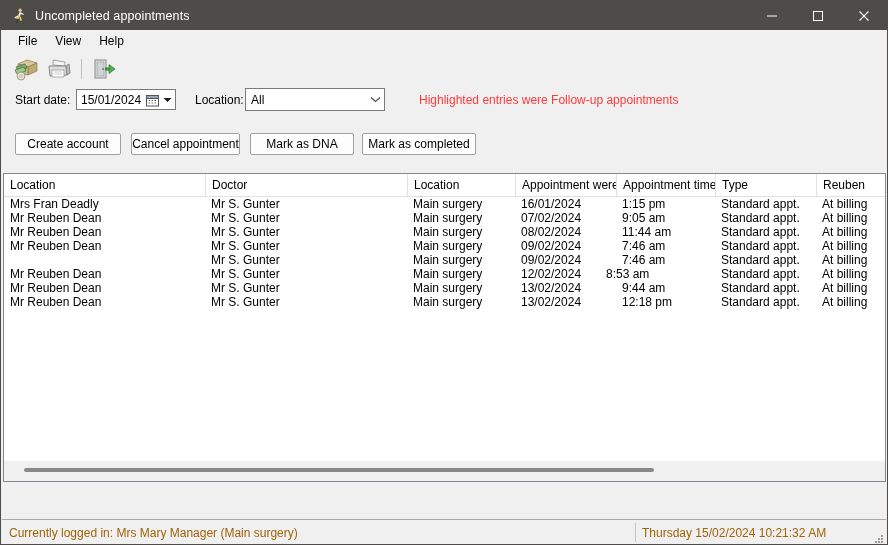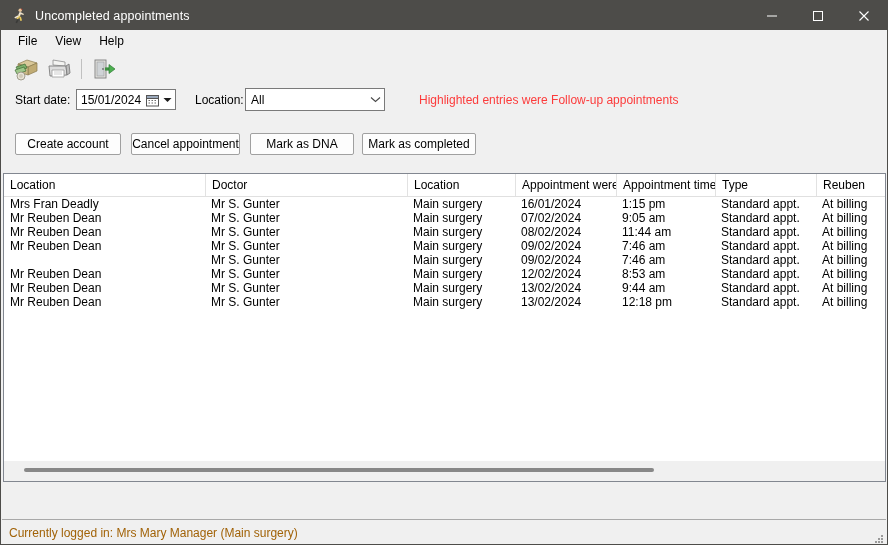--- a/index.html
+++ b/index.html
@@ -481,21 +481,21 @@
           <div class="lv-cell" style="left: 511px; width: 101px;">09/02/2024</div>
           <div class="lv-cell" style="left: 612px; width: 99px;">7:46 am</div>
           <div class="lv-cell" style="left: 711px; width: 101px;">Standard appt.</div>
           <div class="lv-cell" style="left: 812px; width: 70px;">At billing</div>
         </div>
         <div class="lv-row">
           <div class="lv-cell" style="left: 0px; width: 201px;">Mr Reuben Dean</div>
           <div class="lv-cell" style="left: 201px; width: 202px;">Mr S. Gunter</div>
           <div class="lv-cell" style="left: 403px; width: 108px;">Main surgery</div>
           <div class="lv-cell" style="left: 511px; width: 101px;">12/02/2024</div>
-          <div class="lv-cell" style="left: 612px; width: 99px;">8:53 am</div>
+          <div class="lv-cell" style="left: 596px; width: 99px;">8:53 am</div>
           <div class="lv-cell" style="left: 711px; width: 101px;">Standard appt.</div>
           <div class="lv-cell" style="left: 812px; width: 70px;">At billing</div>
         </div>
         <div class="lv-row">
           <div class="lv-cell" style="left: 0px; width: 201px;">Mr Reuben Dean</div>
           <div class="lv-cell" style="left: 201px; width: 202px;">Mr S. Gunter</div>
           <div class="lv-cell" style="left: 403px; width: 108px;">Main surgery</div>
           <div class="lv-cell" style="left: 511px; width: 101px;">13/02/2024</div>
           <div class="lv-cell" style="left: 612px; width: 99px;">9:44 am</div>
           <div class="lv-cell" style="left: 711px; width: 101px;">Standard appt.</div>
@@ -511,20 +511,21 @@
           <div class="lv-cell" style="left: 812px; width: 70px;">At billing</div>
         </div>
       </div>
     <div class="hscroll">
       <div class="hscroll-thumb"></div>
     </div>
   </div>
 
   <div class="statusbar">
     <div class="sb-panel sb-left">Currently logged in:  Mrs Mary Manager (Main surgery)</div>
+    <div class="sb-panel sb-right">Thursday 15/02/2024 10:21:32 AM</div>
     <div class="sb-grip">
       <svg width="12" height="12" viewBox="0 0 12 12">
         <g fill="#9a9a9a">
           <rect x="9" y="3" width="2" height="2"></rect>
           <rect x="6" y="6" width="2" height="2"></rect>
             <rect x="9" y="6" width="2" height="2"></rect>
           <rect x="3" y="9" width="2" height="2"></rect>
             <rect x="6" y="9" width="2" height="2"></rect>
             <rect x="9" y="9" width="2" height="2"></rect>
         </g>

